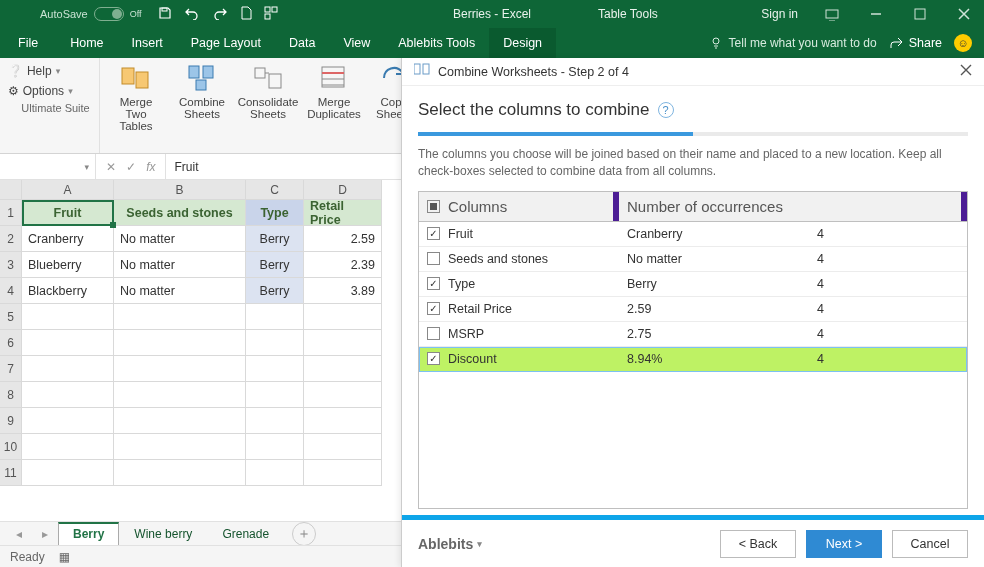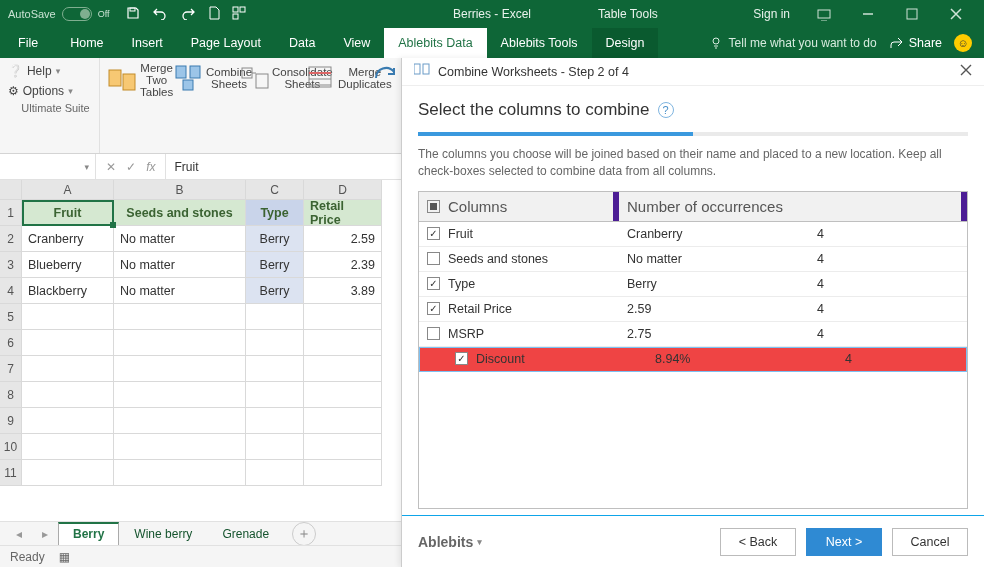--- a/index.html
+++ b/index.html
@@ -1,47 +1,47 @@
 <!DOCTYPE html>
 <html><head>
 <meta charset="utf-8">
 <style>
   * { box-sizing: border-box; margin: 0; padding: 0; }
   body { font-family: "Segoe UI", Tahoma, sans-serif; font-size: 12px; color: #333; background: #fff; width: 984px; height: 567px; overflow: hidden; position: relative; }
 
   
-  .titlebar { height: 28px; background: #0e6637; display: flex; align-items: center; color: #fff; position: relative; }
+  .titlebar { height: 28px; background: #0e6637; display: flex; align-items: center; color: #fff; position: relative; padding-left: 32px; }
   .autosave { display: flex; align-items: center; gap: 6px; padding: 0 8px; font-size: 11px; color: #c9e2d3;}
   .autosave-toggle { width: 30px; height: 14px; border: 1px solid #7faf90; border-radius: 8px; position: relative; }
   .autosave-toggle::after { content: ""; position: absolute; right: 1px; top: 1px; width: 10px; height: 10px; border-radius: 50%; background: #7faf90; }
   .qat { display: flex; gap: 12px; padding: 0 8px; align-items: center; }
   .qat svg { fill: #fff; }
   .title-center { position: absolute; left: 50%; transform: translateX(-50%); font-size: 12px; color: #e9f2ec; }
   .title-title2 { position: absolute; left: 598px; font-size: 12px; color: #e9f2ec; }
-  .title-right { position: absolute; right: 8px; display: flex; gap: 4px; align-items: center; }
+  .title-right { position: absolute; right: 0; display: flex; gap: 4px; align-items: center; }
   .win-btn { width: 40px; height: 24px; display: flex; align-items: center; justify-content: center; color: #cfe2d7; }
   .signin { font-size: 12px; color: #e9f2ec; padding: 0 10px; }
 
   
   .ribbon-tabs { height: 30px; background: #0e6637; display: flex; align-items: stretch; padding-left: 6px; position: relative; }
   .ribbon-tab { padding: 0 14px; display: flex; align-items: center; font-size: 12.5px; color: #fff; cursor: default; }
   .ribbon-tab.file { background: transparent; padding: 0 18px 0 12px; }
   .ribbon-tab.active { background: #fff; color: #217346; }
   .ribbon-tab.design { color: #fff; }
   .ribbon-right { position: absolute; right: 12px; display: flex; gap: 12px; align-items: center; height: 30px; color: #d7ebdf; }
   .tellme { display: flex; align-items: center; gap: 6px; font-size: 12px; color: #d7ebdf; }
   .share { display: flex; align-items: center; gap: 6px; font-size: 12.5px; color: #fff; }
   .smiley { width: 18px; height:18px; background: #ffcc00; border-radius: 50%; display:flex;align-items:center;justify-content:center;font-size:11px;color:#333;}
 
   
   .ribbon { height: 96px; background: #f6f6f6; border-bottom: 1px solid #d4d4d4; display: flex; position: relative; }
   .ribbon-group { border-right: 1px solid #e1e1e1; padding: 4px 8px 2px 8px; display: flex; flex-direction: column; align-items: stretch; }
   .group-body { display: flex; flex: 1; gap: 10px; align-items: flex-start; }
   .group-label { text-align: center; font-size: 11px; color: #666; padding-top: 2px; margin-left: 12px; }
-  .big-btn { display: flex; flex-direction: row; align-items: center; width: 56px; font-size: 11.5px; color: #444; text-align: center; gap: 2px; }
+  .big-btn { display: flex; flex-direction: column; align-items: center; width: 56px; font-size: 11.5px; color: #444; text-align: center; gap: 2px; }
   .big-btn .ic { width: 32px; height: 32px; display:flex;align-items:center;justify-content:center;}
   .small-item { font-size: 12px; color: #444; display: flex; align-items: center; gap: 4px; padding: 2px 0;}
   .us-col { display:flex; flex-direction:column; gap:2px; width:90px;}
 
   
   .fxbar { height: 26px; border-bottom: 1px solid #e1e1e1; display: flex; align-items: stretch; }
   .namebox { width: 96px; border-right: 1px solid #e1e1e1; display:flex;align-items:center;padding:0 6px;justify-content:space-between;}
   .fx-btns { display:flex;align-items:center;gap:10px;padding:0 10px;border-right:1px solid #e1e1e1;color:#999;}
   .fx-input { flex:1; display:flex;align-items:center;padding:0 8px;}
 
@@ -78,27 +78,27 @@
   .dlg-h1 { font-size:17px; color:#333; font-weight:400; display:flex;align-items:center;gap:8px;}
   .progress { height:4px; margin: 12px 0 10px 0; background:#eaeaea; position:relative;}
   .progress .bar{position:absolute;left:0;top:0;bottom:0;width:50%;background:#3a99de;}
   .dlg-desc { font-size:12px; color:#666; line-height:1.45; margin-bottom:10px;}
   .cols-table { border:1px solid #bfbfbf; flex:1; overflow:hidden; display:flex;flex-direction:column;}
   .ct-head { display:flex; background:#f1f1f1; border-bottom:1px solid #bfbfbf;}
   .ct-head .ctc { padding:6px 8px; font-size:15px; color:#555; border-right:6px solid #4c1d95;}
   .ct-row { display:flex; border-bottom:1px solid #ececec; }
   .ct-row .ctc { padding:5px 8px; font-size:12.5px; color:#333; border-right:1px solid transparent;}
   .ctc1{width:200px;display:flex;align-items:center;gap:8px;} .ctc2{width:190px;} .ctc3{flex:1;}
-  .ct-row.sel { background:#ef4444; outline:1px solid #7cc1f3; outline-offset:-1px;padding-left:28px;}
+  .ct-row.sel { background:#bef264; outline:1px solid #7cc1f3; outline-offset:-1px;}
   .chk { width:13px;height:13px;border:1px solid #888;background:#fff;display:flex;align-items:center;justify-content:center;font-size:10px;color:#333;flex-shrink:0;}
   .chk.on::after{content:"✓";}
   .chk.hdr{background:#f1f1f1;}
   .chk.hdr::after{content:"";width:7px;height:7px;background:#555;display:block;}
 
-  .dlg-footer { height:52px; border-top:1px solid #0ea5e9; display:flex;align-items:center;padding:0 16px;}
+  .dlg-footer { height:52px; border-top:5px solid #0ea5e9; display:flex;align-items:center;padding:0 16px;}
   .brand { font-size:14px; color:#666; font-weight:600; display:flex;align-items:center;gap:4px;}
   .footer-btns { margin-left:auto; display:flex; gap:10px;text-align:center;}
   .btn { min-width:76px; height:28px; display:flex;align-items:center;justify-content:center;border:1px solid #bbb; background:#fff; font-size:12.5px; color:#333; padding:0 14px;}
   .btn.primary { background:#2f8ad3; border-color:#2f8ad3; color:#fff;}
   .caret{font-size:9px;color:#888;}
   .help-q{width:16px;height:16px;border:1px solid #7fb5e0;border-radius:50%;color:#4a90c9;display:flex;align-items:center;justify-content:center;font-size:11px;}
 </style>
 </head>
 <body>
 
@@ -156,21 +156,20 @@
   </div>
 </div>
 
 <div class="ribbon-tabs">
   <div class="ribbon-tab file">File</div>
   <div class="ribbon-tab">Home</div>
   <div class="ribbon-tab">Insert</div>
   <div class="ribbon-tab">Page Layout</div>
   <div class="ribbon-tab">Data</div>
   <div class="ribbon-tab">View</div>
-  <div class="ribbon-tab active">Ablebits Data</div>
   <div class="ribbon-tab">Ablebits Tools</div>
   <div class="ribbon-tab design" style="background:#0a5a2f;">Design</div>
   <div class="ribbon-right">
     <div class="tellme">
       <svg width="14" height="14">
           <circle cx="7" cy="5" r="3" fill="none" stroke="#d7ebdf"></circle>
           <path d="M5 10h4M6 12h2" stroke="#d7ebdf"></path>
         </svg>
       <span>Tell me what you want to do</span>
     </div>

